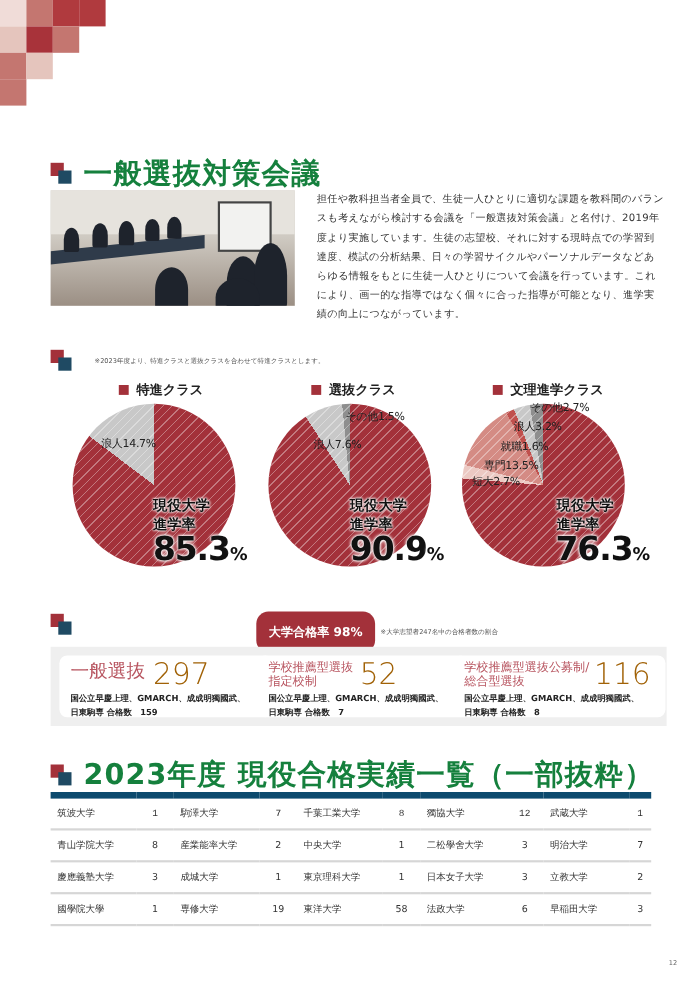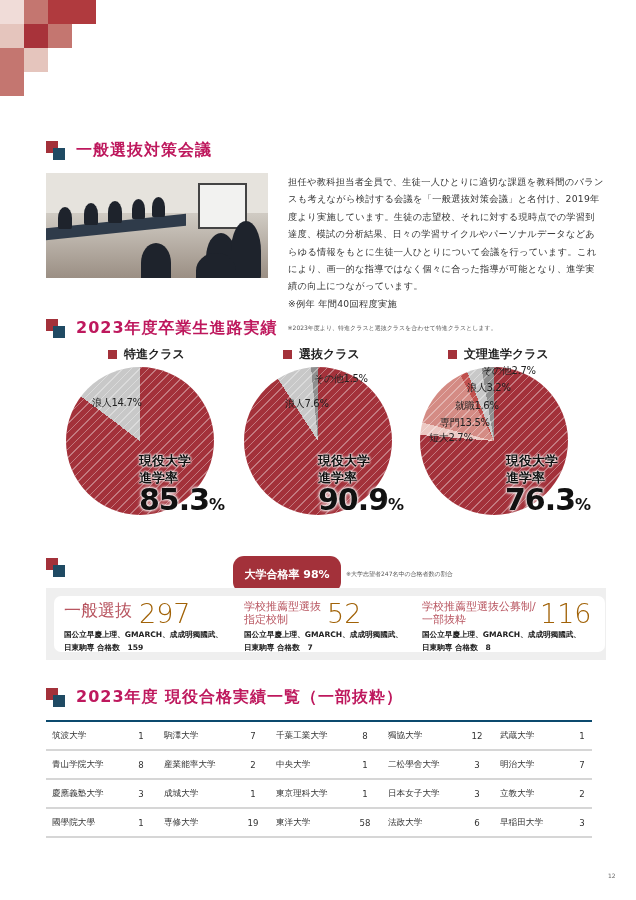--- a/index.html
+++ b/index.html
@@ -2,21 +2,21 @@
 <html><head>
 <meta charset="utf-8">
 <style>
   html,body{margin:0;padding:0;background:#fff;}
   body{width:636px;height:900px;position:relative;overflow:hidden;font-family:"DejaVu Sans","Liberation Sans",sans-serif;color:#333;}
   .deco{position:absolute;width:24px;height:24px;}
   .sec-head{position:absolute;left:46px;display:flex;align-items:center;}
   .sec-mark{position:relative;width:20px;height:20px;margin-right:10px;}
   .sec-mark .a{position:absolute;left:0;top:0;width:12px;height:12px;background:#a3313a;}
   .sec-mark .b{position:absolute;left:7px;top:7px;width:12px;height:12px;background:#1f4a63;}
-  .sec-title{color:#be185d;font-weight:bold;font-size:16px;letter-spacing:1px;white-space:nowrap;}
+  .sec-title{color:#15803d;font-weight:bold;font-size:26px;letter-spacing:1px;white-space:nowrap;}
   .photo{position:absolute;left:46px;top:173px;width:222px;height:105px;background:linear-gradient(180deg,#d9d6d0 0%,#cfcac2 40%,#9b8f84 100%);overflow:hidden;}
   .photo .wall{position:absolute;left:0;top:0;width:100%;height:38%;background:#e6e3dd;}
   .photo .screen{position:absolute;left:152px;top:10px;width:45px;height:42px;background:#f2f2f0;border:2px solid #444;}
   .photo .table{position:absolute;left:0;top:48px;width:140px;height:12px;background:#2f3b4a;transform:skewY(-6deg);}
   .photo .ppl{position:absolute;border-radius:50% 50% 10% 10%;background:#1e232c;}
   .body-text{position:absolute;left:288px;top:173px;width:316px;font-size:9.2px;line-height:17.4px;color:#333;letter-spacing:0.3px;}
   .body-text p{margin:0;}
   .note-small{font-size:6px;color:#555;margin-left:10px;white-space:nowrap;}
   .pie-label{position:absolute;font-weight:bold;font-size:12px;color:#222;white-space:nowrap;display:flex;align-items:center;}
   .pie-label .sq{width:9px;height:9px;background:#a3313a;margin-right:7px;}
@@ -29,21 +29,21 @@
   .badge{position:absolute;left:233px;top:556px;width:108px;height:37px;border-radius:11px;background:#a3313a;color:#fff;font-weight:bold;font-size:11px;display:flex;align-items:center;justify-content:center;white-space:nowrap;}
   .badge-note{position:absolute;left:346px;top:570px;font-size:6px;color:#555;white-space:nowrap;}
   .cards{position:absolute;left:46px;top:588px;width:560px;height:72px;background:#efefef;}
   .card{position:absolute;top:8px;height:56px;background:#fff;border-radius:7px;padding-left:21px;}
   .card .ttl{position:absolute;left:10px;top:4px;color:#b85560;font-size:11px;line-height:13px;white-space:nowrap;}
   .card .ttl.big{font-size:17px;top:8px;}
   .card .num{position:absolute;color:#a16207;font-size:27px;top:2px;white-space:nowrap;font-weight:300;}
   .card .desc{position:absolute;left:10px;top:32px;font-size:7.6px;font-weight:bold;color:#222;line-height:13px;white-space:nowrap;}
   .results{position:absolute;left:46px;top:720px;width:546px;border-collapse:collapse;}
   .results td{height:27px;border-bottom:2px solid #d6d6d6;font-size:8.6px;color:#333;padding:0;white-space:nowrap;}
-  .results tr:first-child td{border-top:2px solid #0c4a6e;}
+  .results tr:first-child td{border-top:6px solid #0c4a6e;font-family:Liberation Mono, monospace;}
   .results td.name{padding-left:6px;}
   .results td.cnt{text-align:center;}
   .page-num{position:absolute;left:608px;top:872px;font-size:6px;color:#666;}
 </style>
 </head>
 <body>
 
 <div>
   <div class="deco" style="left:0;top:0;background:#f0dcd8"></div>
   <div class="deco" style="left:24px;top:0;background:#c47670"></div>
@@ -75,29 +75,27 @@
   <div class="ppl" style="left:86px;top:26px;width:13px;height:20px"></div>
   <div class="ppl" style="left:106px;top:24px;width:13px;height:20px"></div>
   <div class="ppl" style="left:95px;top:70px;width:30px;height:40px"></div>
   <div class="ppl" style="left:160px;top:60px;width:30px;height:50px"></div>
   <div class="ppl" style="left:185px;top:48px;width:30px;height:60px"></div>
   <div class="ppl" style="left:150px;top:80px;width:40px;height:35px"></div>
 </div>
 
 <div class="body-text">
   <p>担任や教科担当者全員で、生徒一人ひとりに適切な課題を教科間のバランスも考えながら検討する会議を「一般選抜対策会議」と名付け、2019年度より実施しています。生徒の志望校、それに対する現時点での学習到達度、模試の分析結果、日々の学習サイクルやパーソナルデータなどあらゆる情報をもとに生徒一人ひとりについて会議を行っています。これにより、画一的な指導ではなく個々に合った指導が可能となり、進学実績の向上につながっています。</p>
-  <p>※例年 年間40回程度実施</p>
 </div>
 
 <div class="sec-head" style="top:318px">
   <div class="sec-mark">
       <div class="a"></div>
       <div class="b"></div>
     </div>
-  <div class="sec-title">2023年度卒業生進路実績</div>
   <div class="note-small">※2023年度より、特進クラスと選抜クラスを合わせて特進クラスとします。</div>
 </div>
 
 <div class="pie-label" style="left:108px;top:346px">
   <span class="sq"></span>
   <span>特進クラス</span>
 </div>
 <div class="pie" style="left:66px;top:367px;width:148px;height:148px;background:conic-gradient(#a3313a 0deg 307.1deg,#c8c8c8 307.1deg 360deg)">
   <div class="stripes"></div>
 </div>
@@ -172,21 +170,21 @@
     </div>
     <div class="num" style="left:93px">52</div>
     <div class="desc">
       <div>国公立早慶上理、GMARCH、成成明獨國武、</div>
         <div>日東駒専 合格数　7</div>
     </div>
   </div>
   <div class="card" style="left:366px;width:172px">
     <div class="ttl">
       <div>学校推薦型選抜公募制/</div>
-        <div>一部抜粋</div>
+        <div>総合型選抜</div>
     </div>
     <div class="num" style="left:128px">116</div>
     <div class="desc">
       <div>国公立早慶上理、GMARCH、成成明獨國武、</div>
         <div>日東駒専 合格数　8</div>
     </div>
   </div>
 </div>
 
 <div class="sec-head" style="top:687px">

